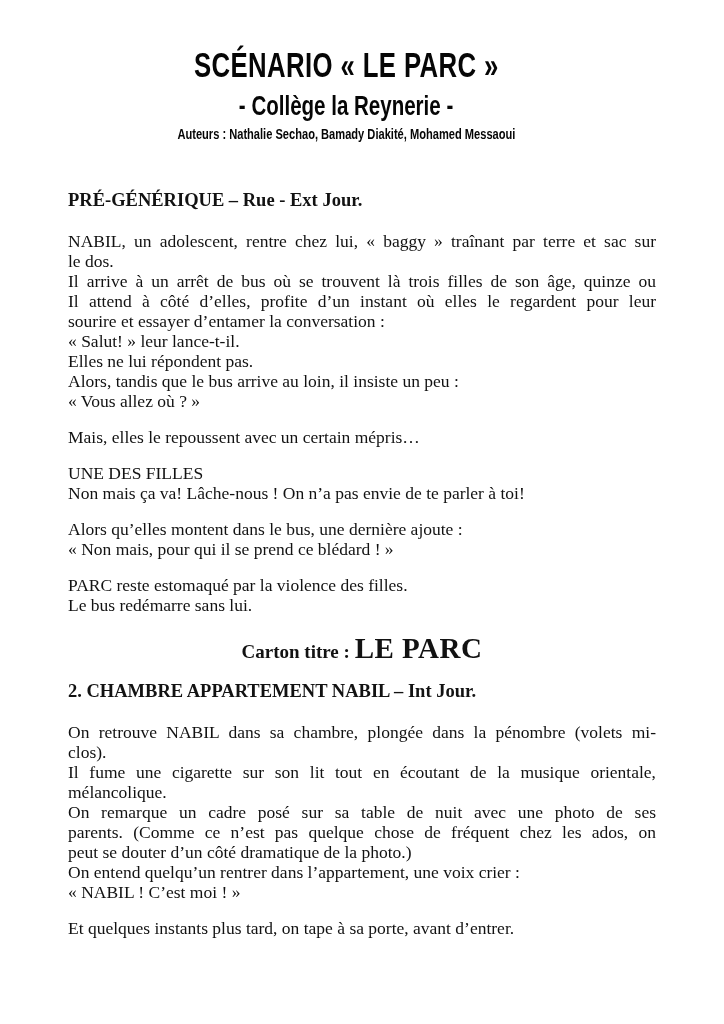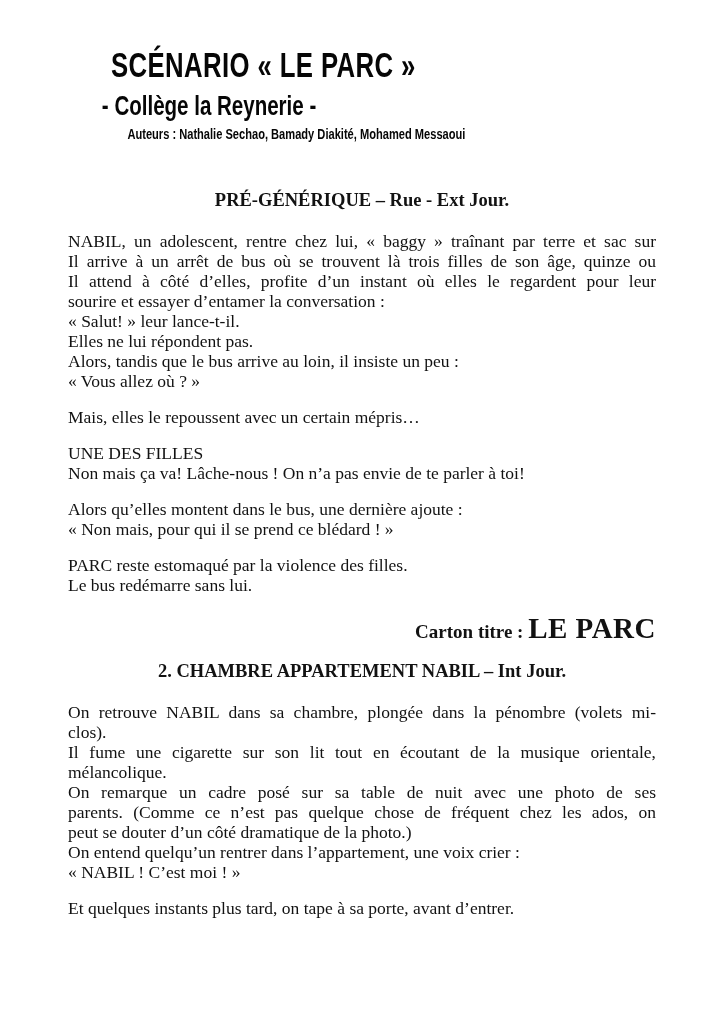--- a/index.html
+++ b/index.html
@@ -10,22 +10,23 @@
   .page {
     position: relative;
     width: 724px;
     height: 1024px;
     background: #ffffff;
     overflow: hidden;
   }
   
   .title-line {
     position: absolute;
-    left: 68px;
+    left: 52px;
     width: 588px;
+    text-align: center;
     font-family: "Liberation Sans", "DejaVu Sans", sans-serif;
     font-weight: bold;
     color: #060606;
     white-space: nowrap;
   }
   .squish {
     display: inline-block;
     white-space: nowrap;
     transform-origin: 50% 50%;
   }
@@ -40,36 +41,36 @@
   .body-col {
     position: absolute;
     left: 68px;
     top: 190px;
     width: 588px;
     font-family: "Liberation Serif", "DejaVu Serif", serif;
     font-size: 17.5px;
     line-height: 20px;
     color: #121212;
   }
-  .ln { min-height: 20px; text-align: center; }
+  .ln { min-height: 20px; }
   .ln.heading {
     font-weight: bold;
     font-size: 18.5px;
   }
   .ln.justify {
     text-align: justify;
     text-align-last: justify;
     -moz-text-align-last: justify;
   }
   .ln.left   { text-align: left; }
   .ln.center { text-align: left; }
   .ln.gap          { height: 16px; min-height: 16px; }
   .ln.gap-heading  { height: 21px; min-height: 21px; }
   .ln.carton {
-    text-align: right;
+    text-align: center;
     font-weight: bold;
     height: 34px;
     min-height: 34px;
     line-height: 34px;
   }
   .carton-prefix { font-size: 19px; }
   .carton-title  { font-size: 29px; letter-spacing: 0.5px; }
 </style>
 </head>
 <body>
@@ -85,20 +86,21 @@
   </div>
 
   <div class="title-line t3">
     <span class="squish">Auteurs : Nathalie Sechao, Bamady Diakité, Mohamed Messaoui</span>
   </div>
 
   <div class="body-col" id="body-col">
       <div class="ln heading">PRÉ-GÉNÉRIQUE – Rue - Ext Jour.</div>
       <div class="ln gap-heading"></div>
       <div class="ln justify">NABIL, un adolescent, rentre chez lui, « baggy » traînant par terre et sac sur</div>
+      <div class="ln left">le dos.</div>
       <div class="ln justify">Il arrive à un arrêt de bus où se trouvent là trois filles de son âge, quinze ou</div>
       <div class="ln justify">Il attend à côté d’elles, profite d’un instant où elles le regardent pour leur</div>
       <div class="ln left">sourire et essayer d’entamer la conversation :</div>
       <div class="ln center">« Salut! » leur lance-t-il.</div>
       <div class="ln left">Elles ne lui répondent pas.</div>
       <div class="ln left">Alors, tandis que le bus arrive au loin, il insiste un peu :</div>
       <div class="ln center">« Vous allez où ? »</div>
       <div class="ln gap"></div>
       <div class="ln left">Mais, elles le repoussent avec un certain mépris…</div>
       <div class="ln gap"></div>

